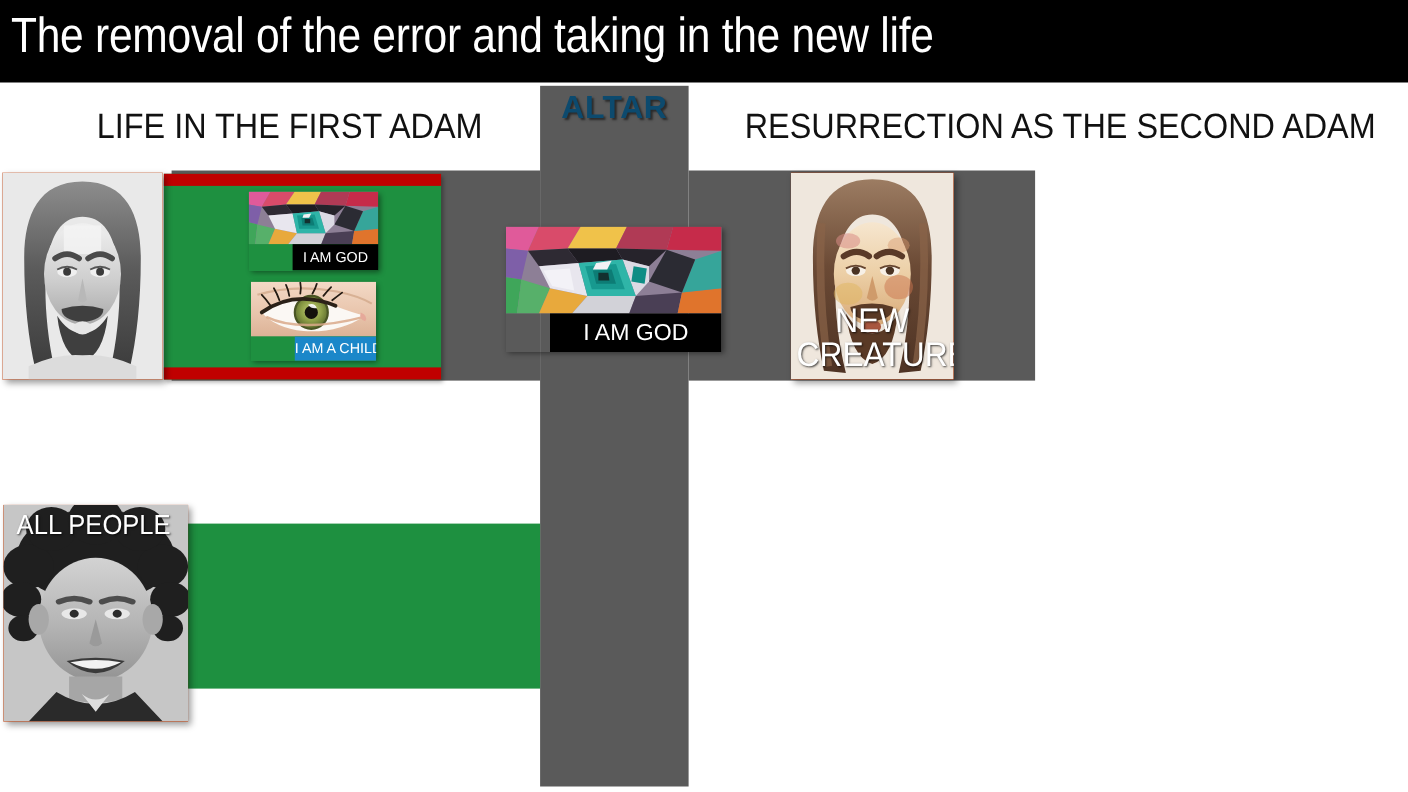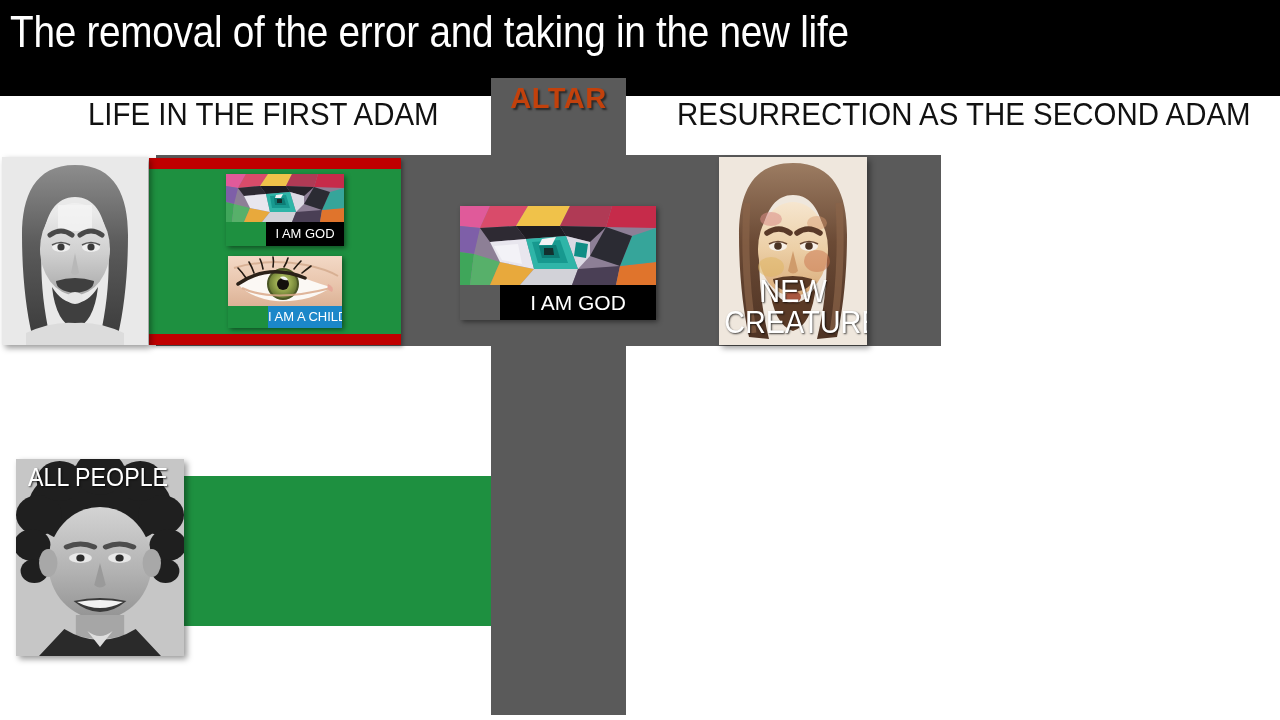--- a/index.html
+++ b/index.html
@@ -17,21 +17,21 @@
     height: 720px;
     background: #ffffff;
     overflow: hidden;
   }
 
   
   #title-bar {
     position: absolute;
     left: 0; top: 0;
     width: 1280px;
-    height: 96px;
+    height: 75px;
     background: #000000;
   }
   #title-text {
     position: absolute;
     left: 10px;
     top: 6px;
     font-family: "Liberation Sans Narrow", "Liberation Sans", sans-serif;
     font-size: 45px;
     font-weight: 300;
     letter-spacing: -0.3px;
@@ -66,21 +66,21 @@
   }
   #altar-label {
     position: absolute;
     left: 491px;
     top: 82px;
     width: 135px;
     text-align: center;
     font-family: "Liberation Sans Narrow", "Liberation Sans", sans-serif;
     font-size: 29px;
     font-weight: bold;
-    color: #c2410c;
+    color: #0c4a6e;
     letter-spacing: 0.5px;
     text-shadow: 2px 2px 2px rgba(0,0,0,0.55);
   }
 
   
   .column-heading {
     position: absolute;
     font-family: "Liberation Sans Narrow", "Liberation Sans", sans-serif;
     font-size: 32px;
     font-weight: 400;
@@ -172,21 +172,21 @@
     height: 188px;
   }
   #jesus-color .photo-caption {
     bottom: 6px;
     font-size: 31px;
     transform: scaleX(0.93);
   }
 
   
   #all-people {
-    left: 16px;
+    left: 3px;
     top: 459px;
     width: 168px;
     height: 197px;
   }
   #all-people .photo-caption {
     top: 6px;
     font-size: 25px;
     text-align: left;
     padding-left: 13px;
     box-sizing: border-box;

